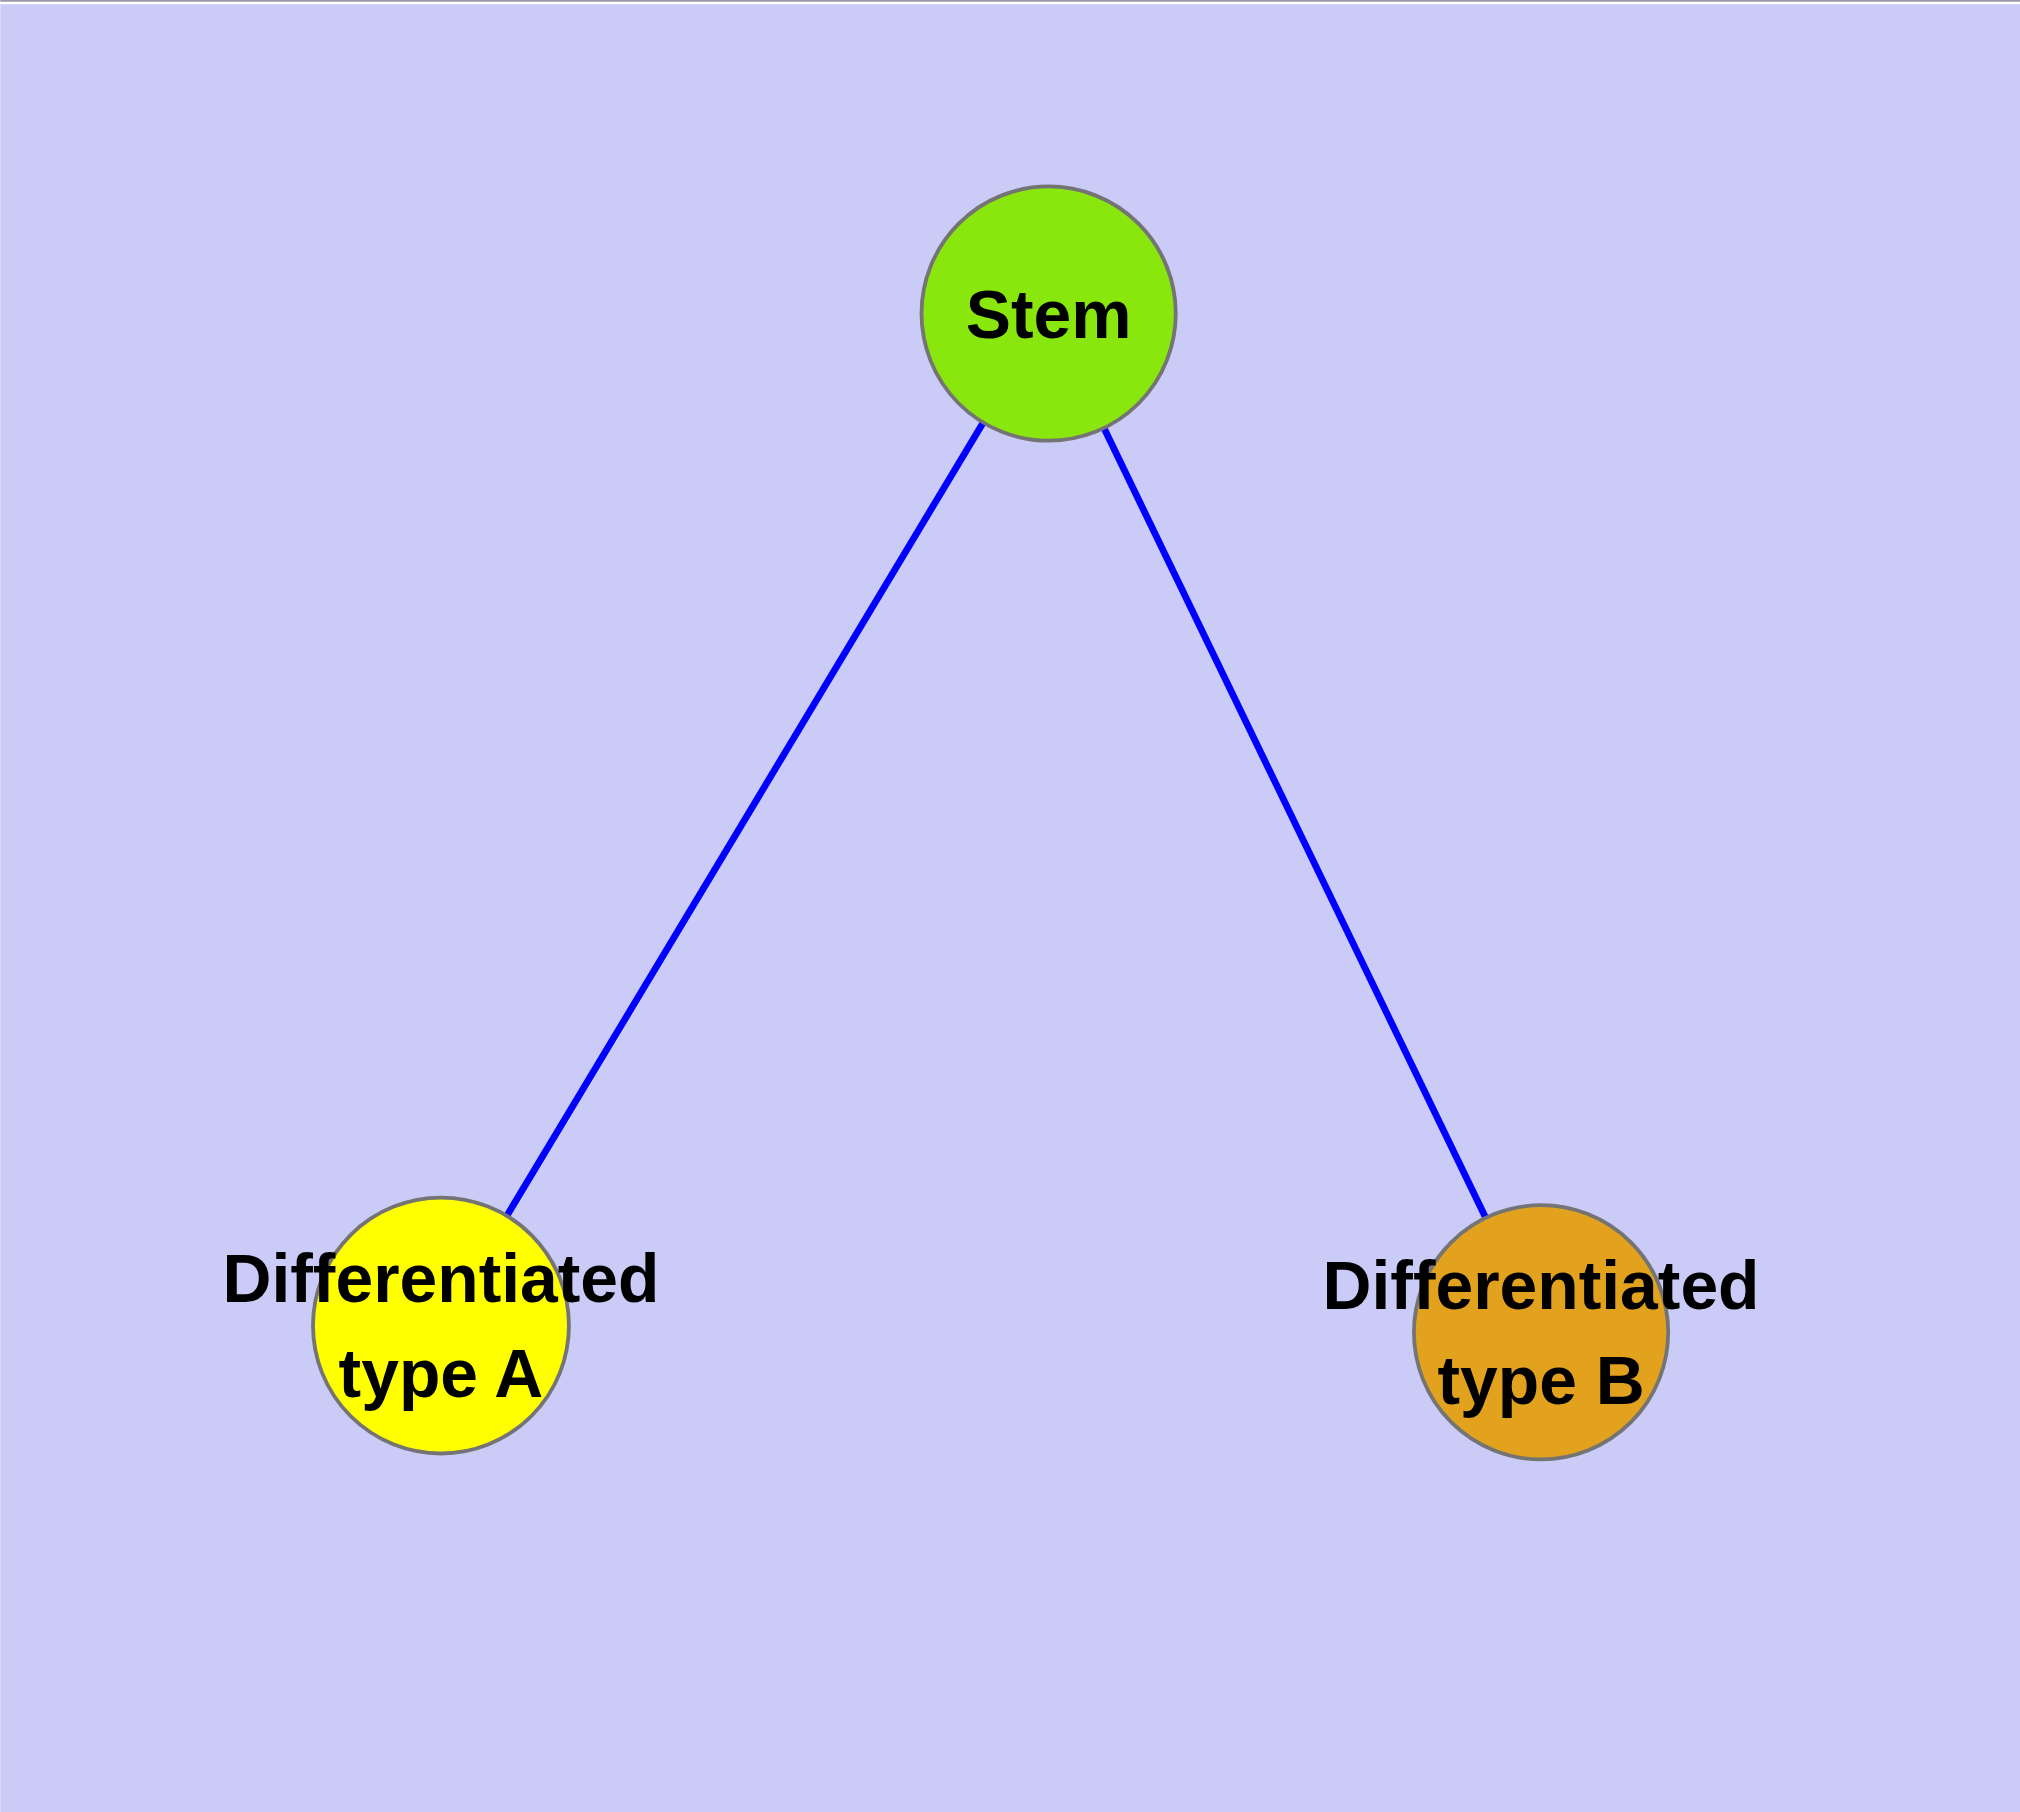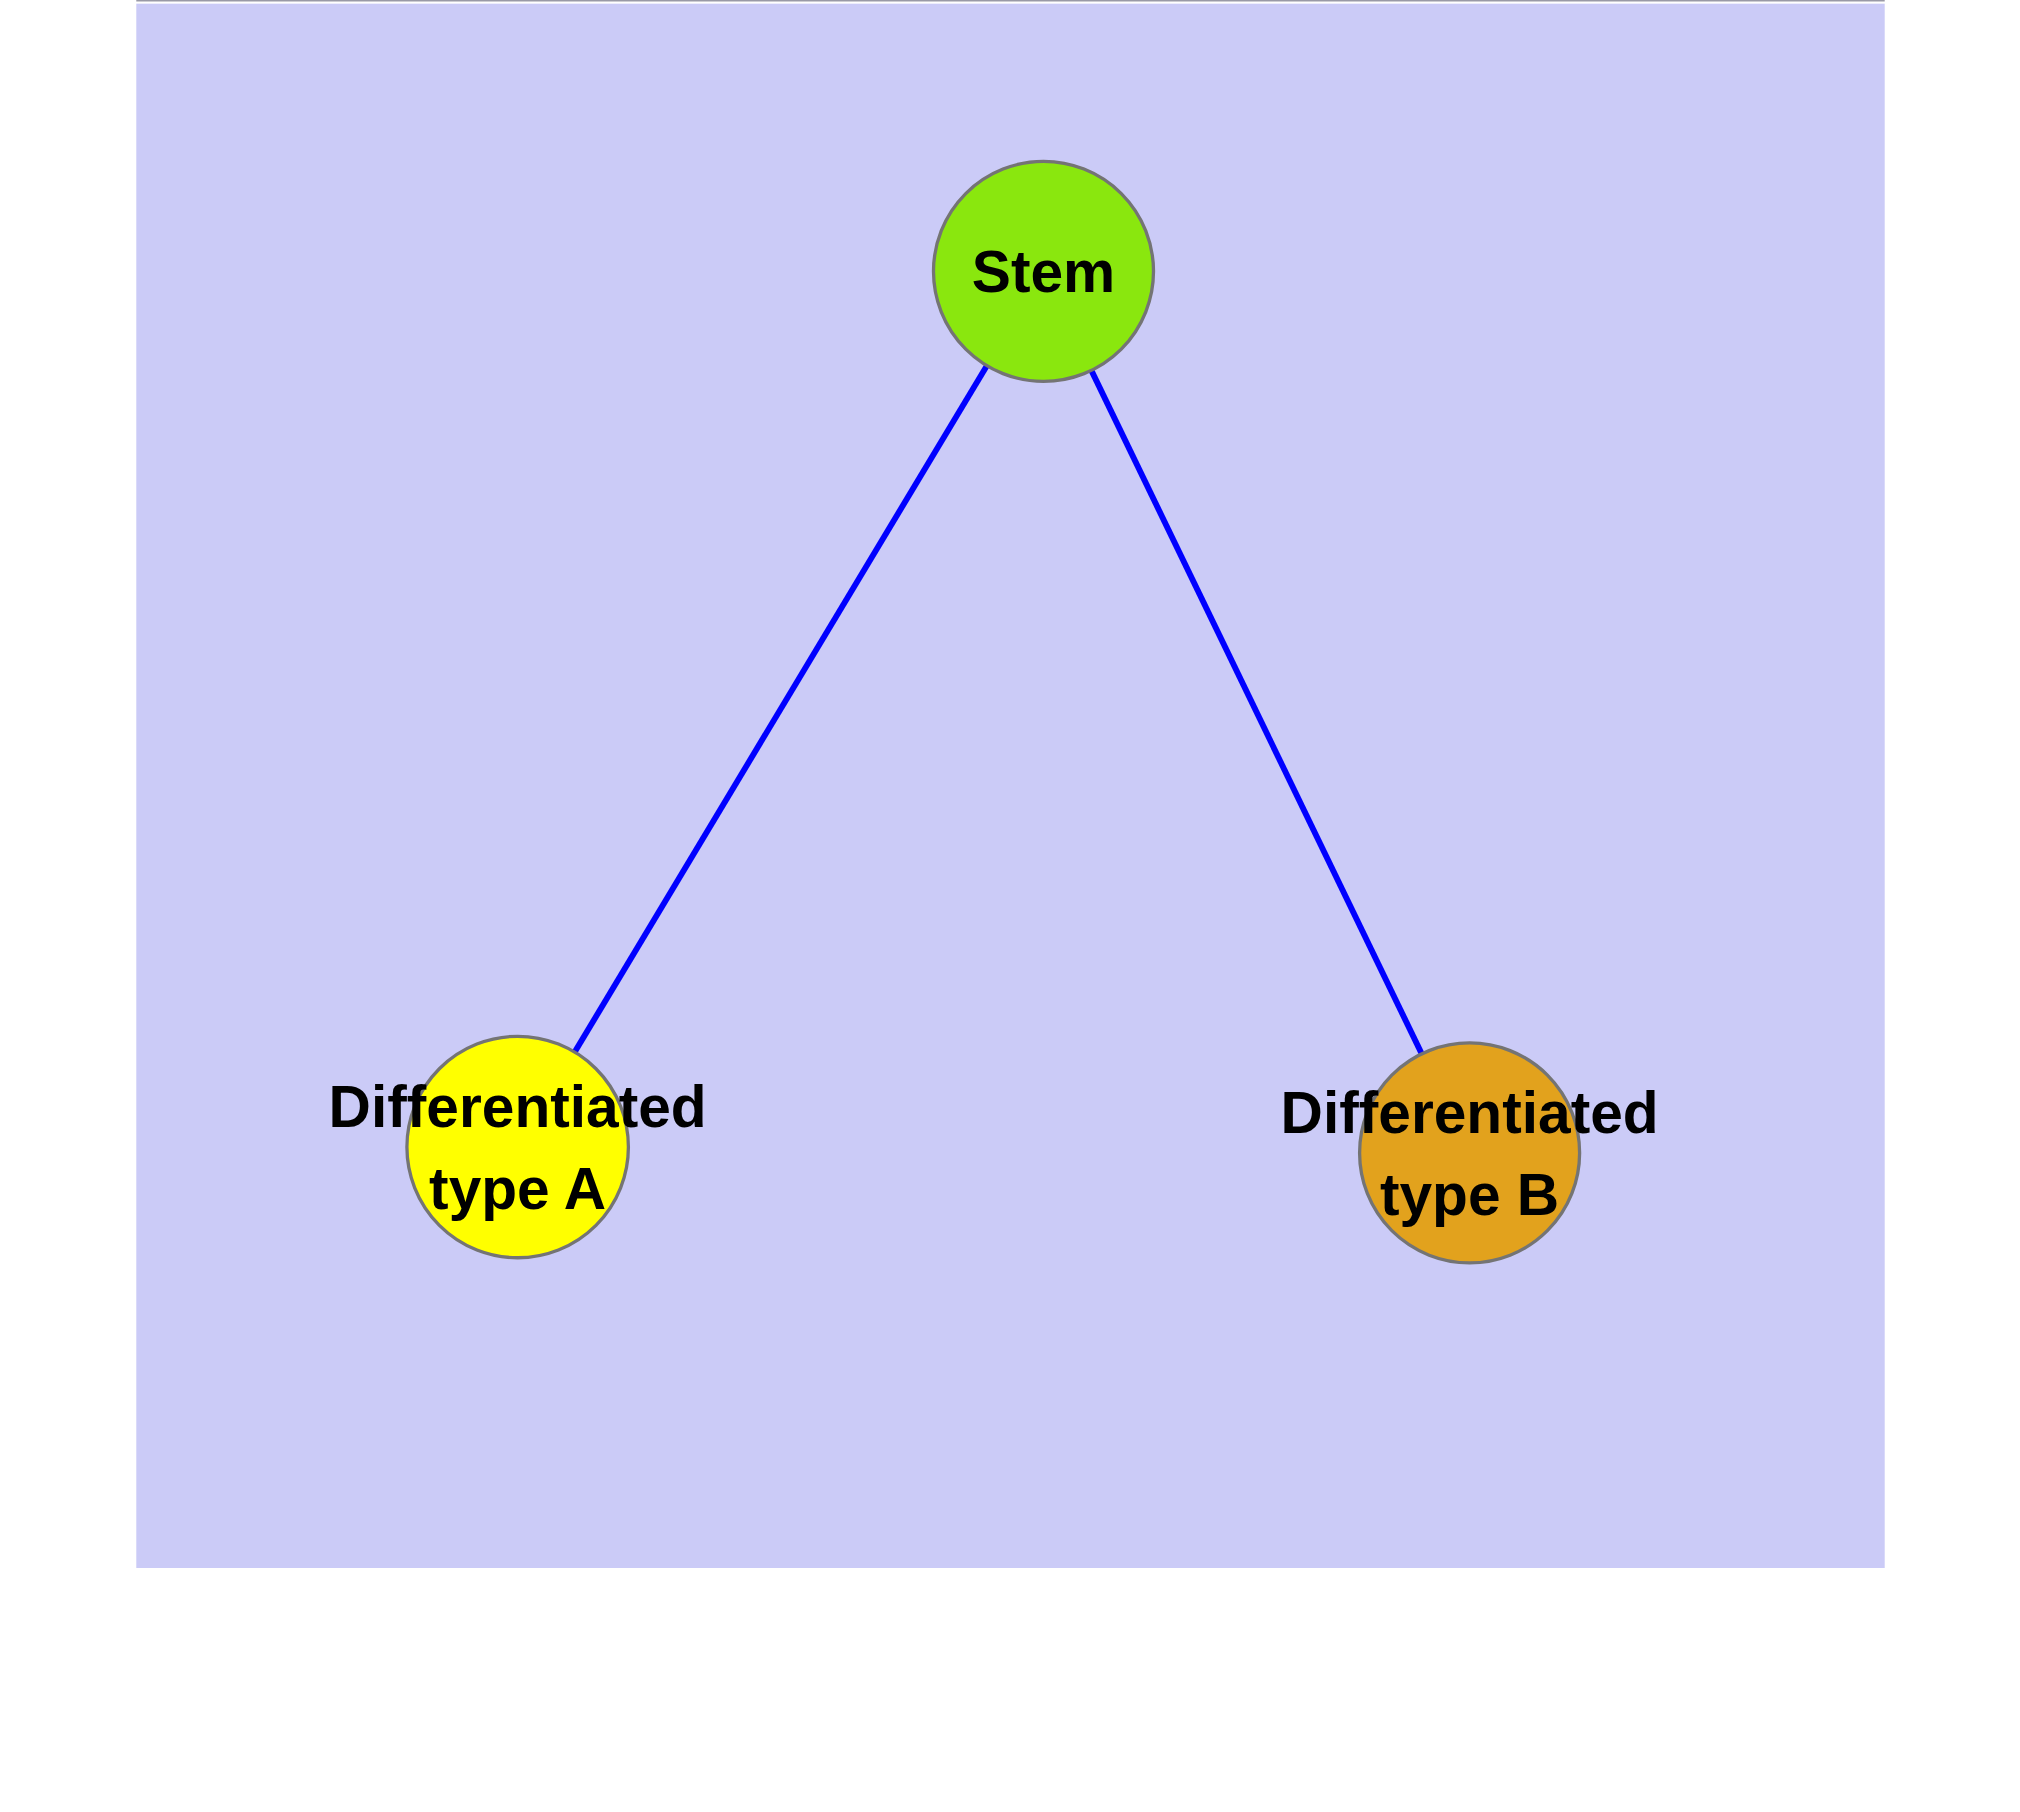--- a/index.html
+++ b/index.html
@@ -3,21 +3,21 @@
 <meta charset="utf-8">
 <style>
   html, body {
     margin: 0;
     padding: 0;
     background: #ffffff;
     font-family: "Liberation Sans", sans-serif;
   }
   .stage {
     width: 2021px;
-    height: 1568px;
+    height: 1812px;
     position: relative;
     overflow: hidden;
   }
   svg.diagram {
     display: block;
     width: 100%;
     height: 100%;
   }
   .node-label {
     font-family: "Liberation Sans", "DejaVu Sans", sans-serif;

